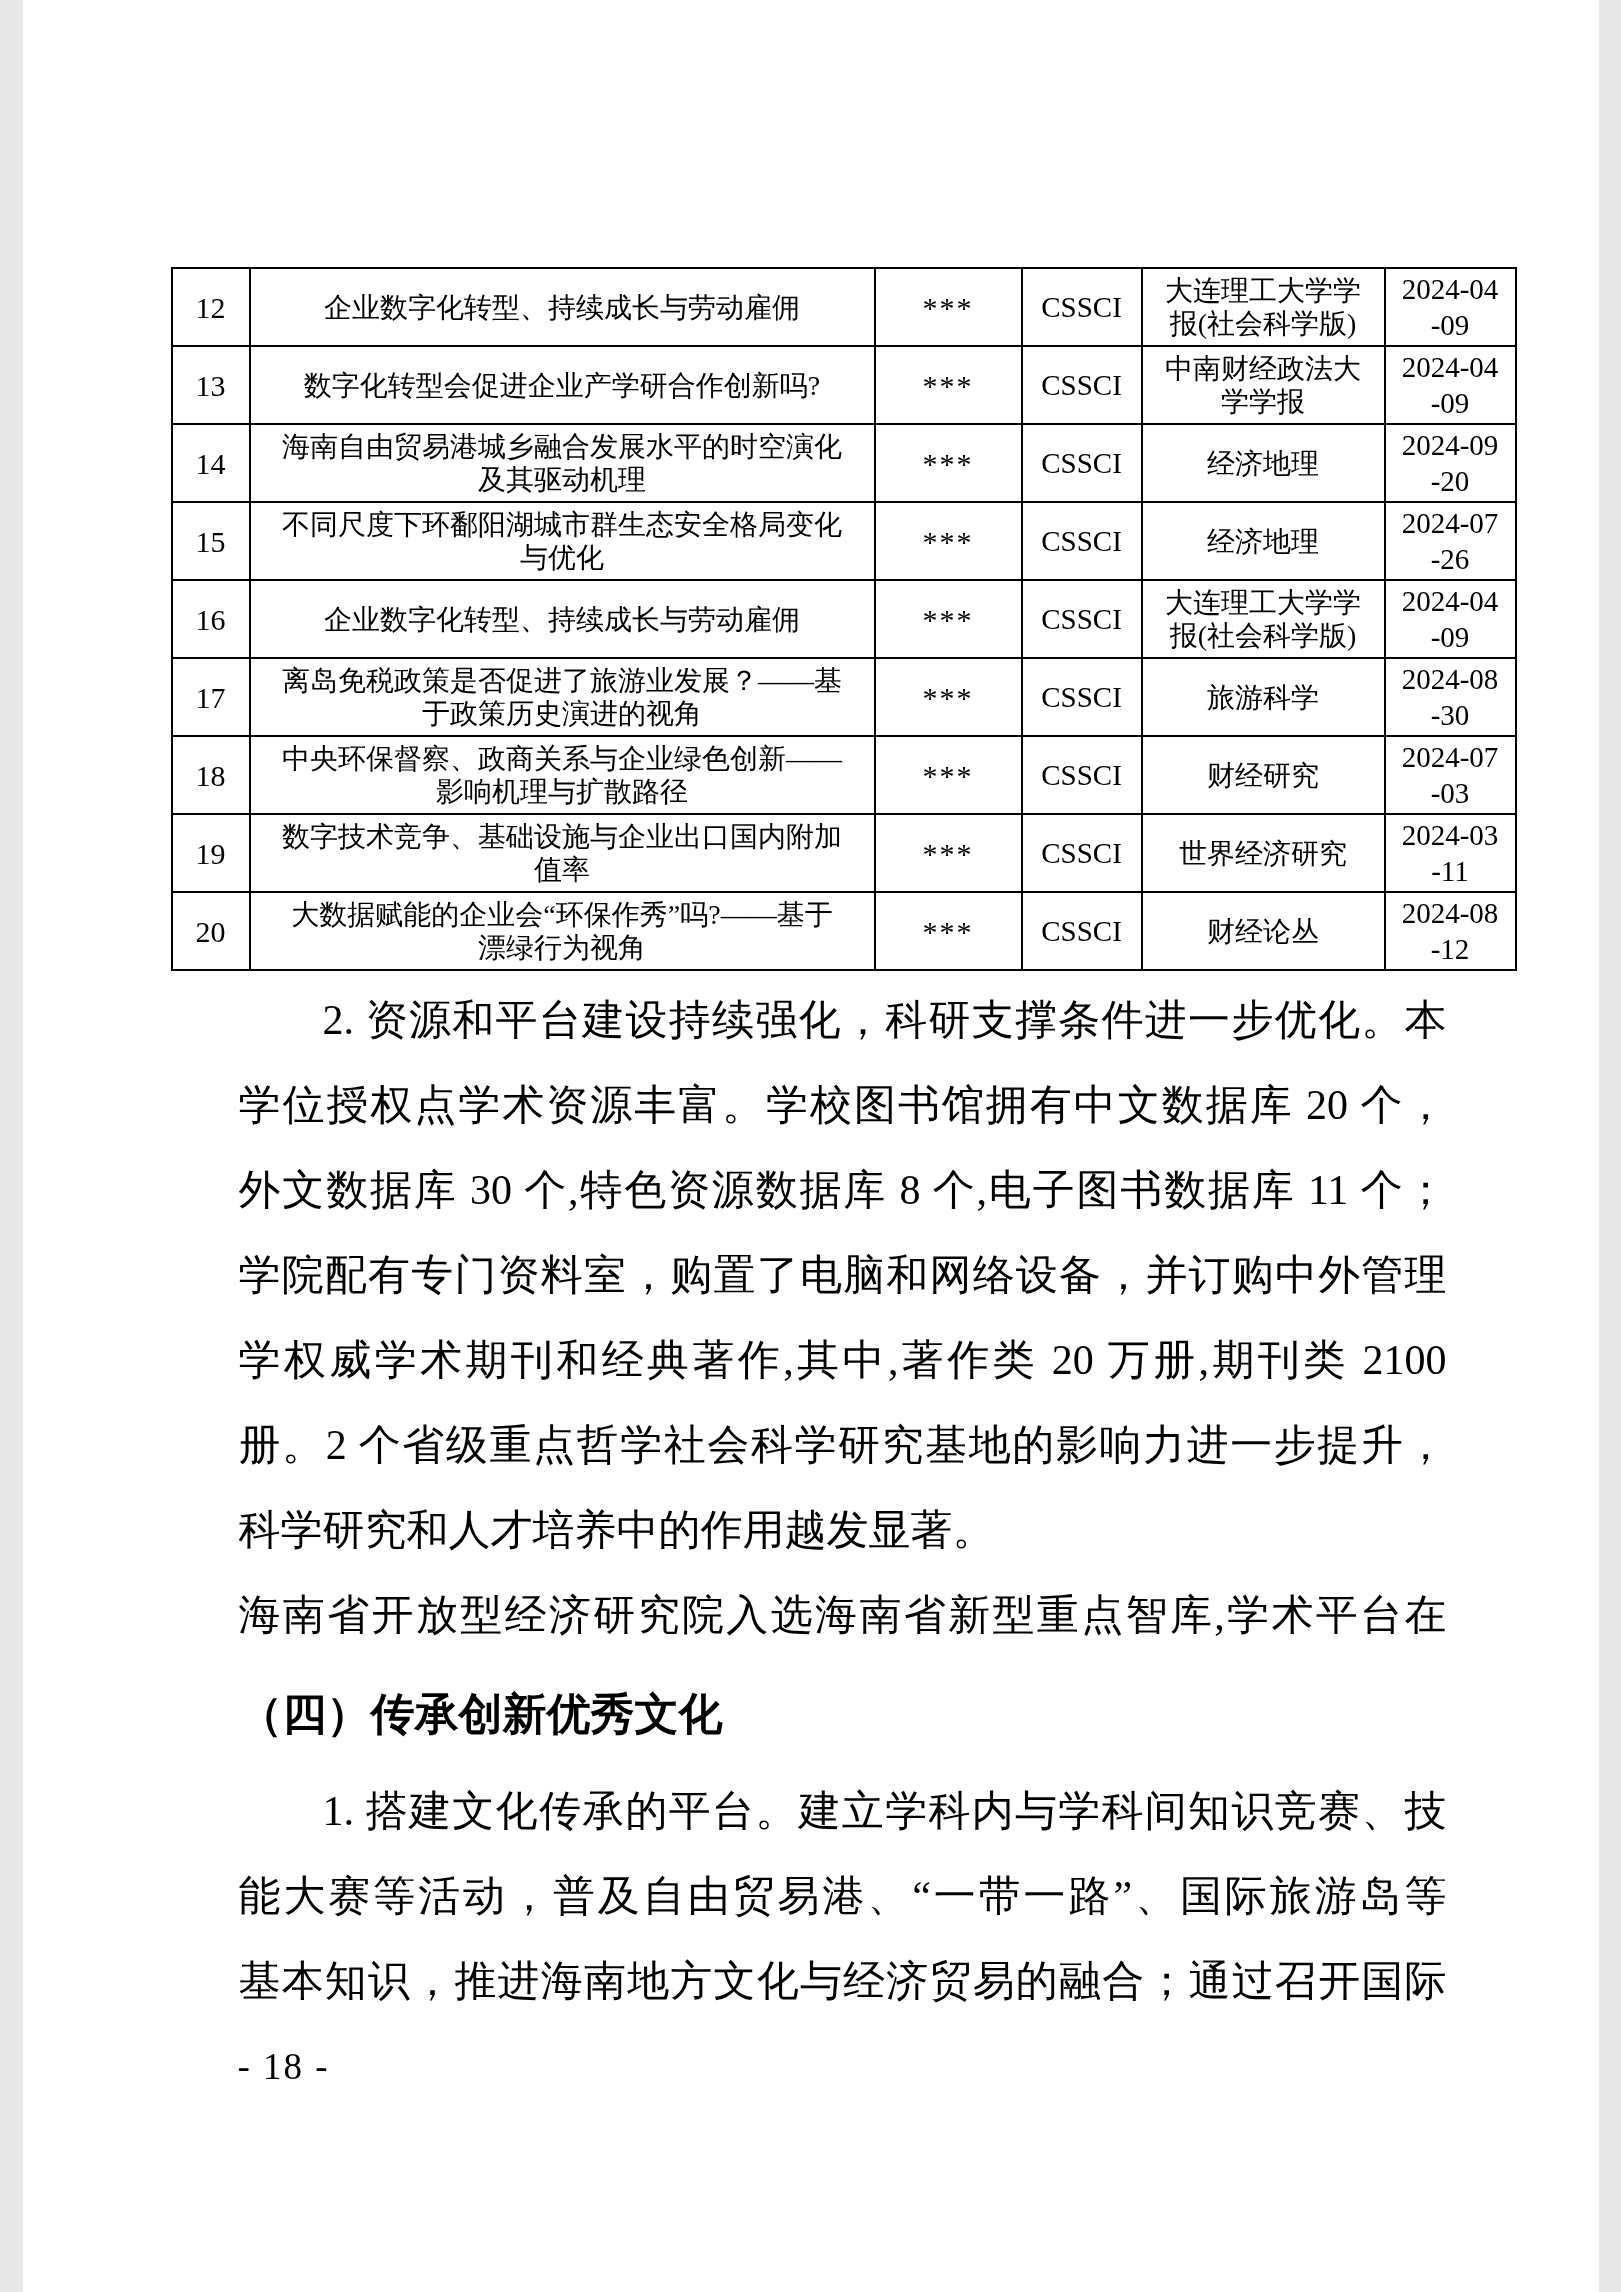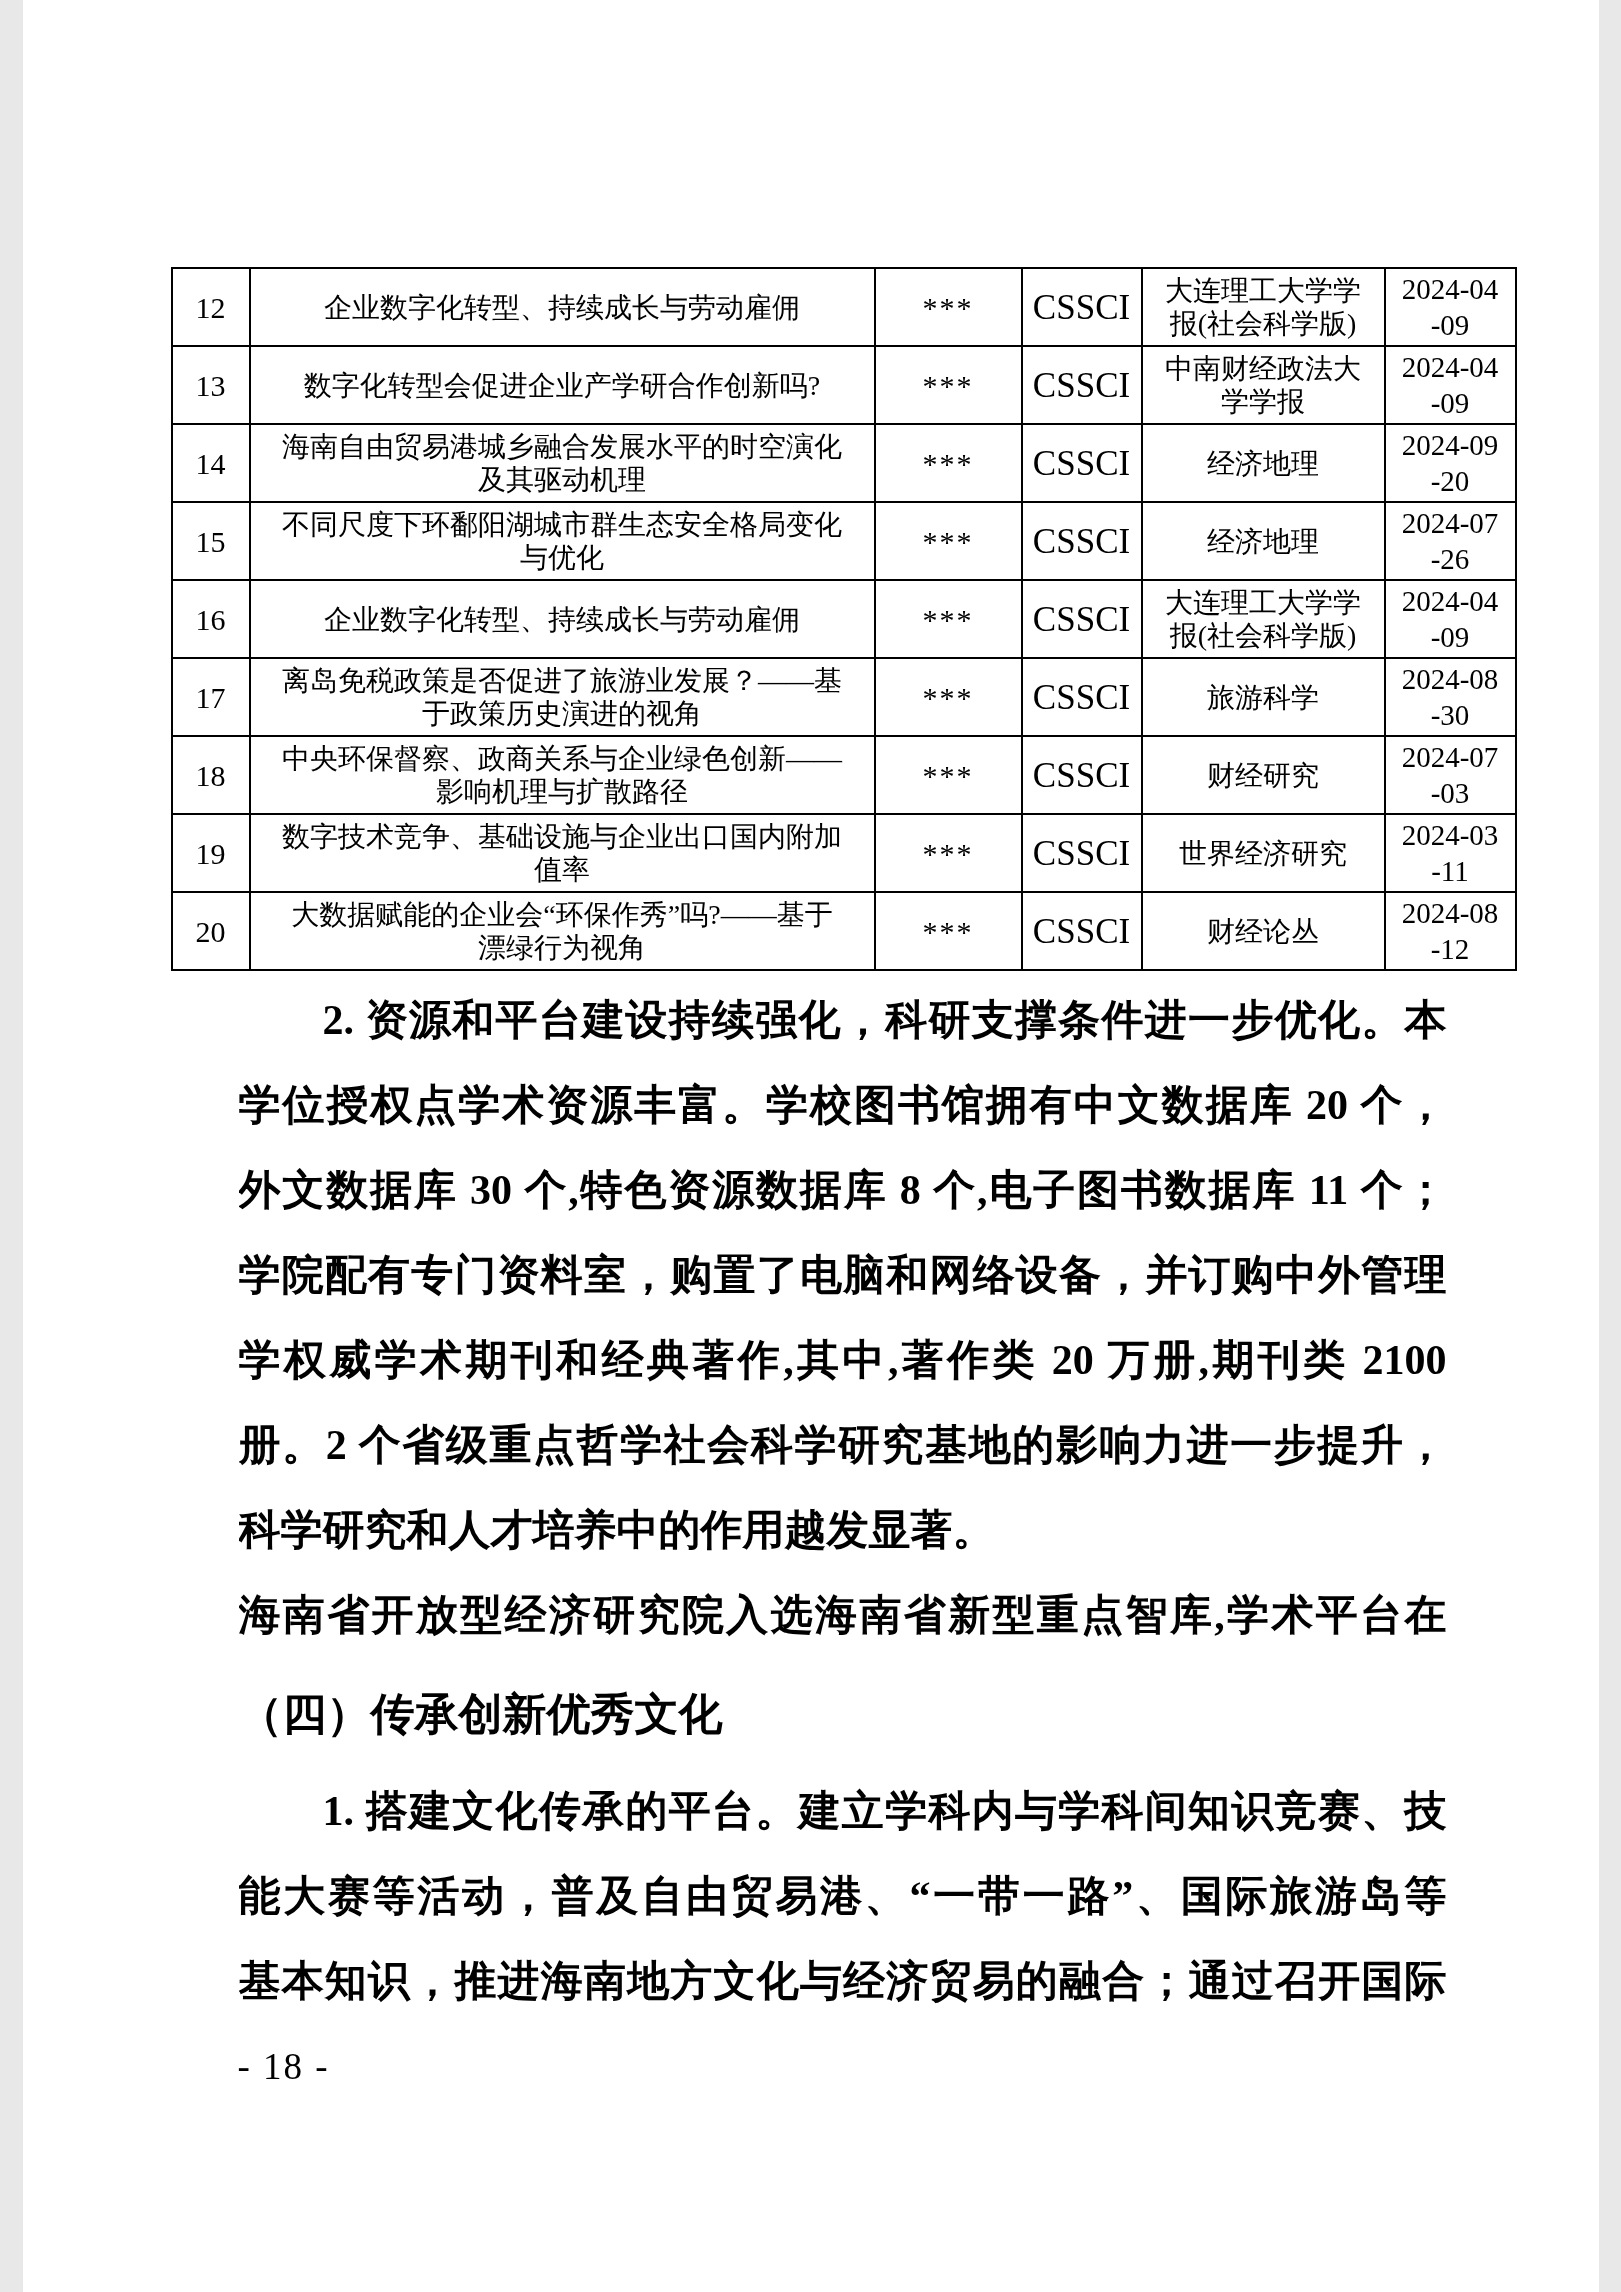--- a/index.html
+++ b/index.html
@@ -33,39 +33,38 @@
     vertical-align: middle;
     font-size: 28px;
     line-height: 33px;
     height: 67px;
     padding: 2px 5.9px;
     overflow: hidden;
   }
   table.pubs td.c-no     { font-size: 30px; }
   table.pubs td.c-title  { font-size: 28px; padding: 2px 28px; }
   table.pubs td.c-author { font-size: 30px; letter-spacing: 2px; }
-  table.pubs td.c-index  { font-size: 35px; }
+  table.pubs td.c-index  { font-size: 29px; }
   table.pubs td.c-journal{ font-size: 28px; padding: 2px 9px; }
   table.pubs td.c-date   { font-size: 29px; white-space: pre-line; line-height: 36px; }
 
   
   .bodyblock {
     position: absolute;
     left: 216px;
     width: 1208px;
     font-size: 42px;
   }
   .bl {
     height: 85px;
     line-height: 85px;
     text-align: justify;
     text-align-last: justify;
     overflow: hidden;
     white-space: nowrap;
-    font-weight: bold;
   }
   .bl.lastline {
     text-align: left;
     text-align-last: left;
   }
   .bl.indent { text-indent: 2em; }
   #para-resources { top: 978px; }
   #para-culture   { top: 1769px; }
 
   .section-heading {

